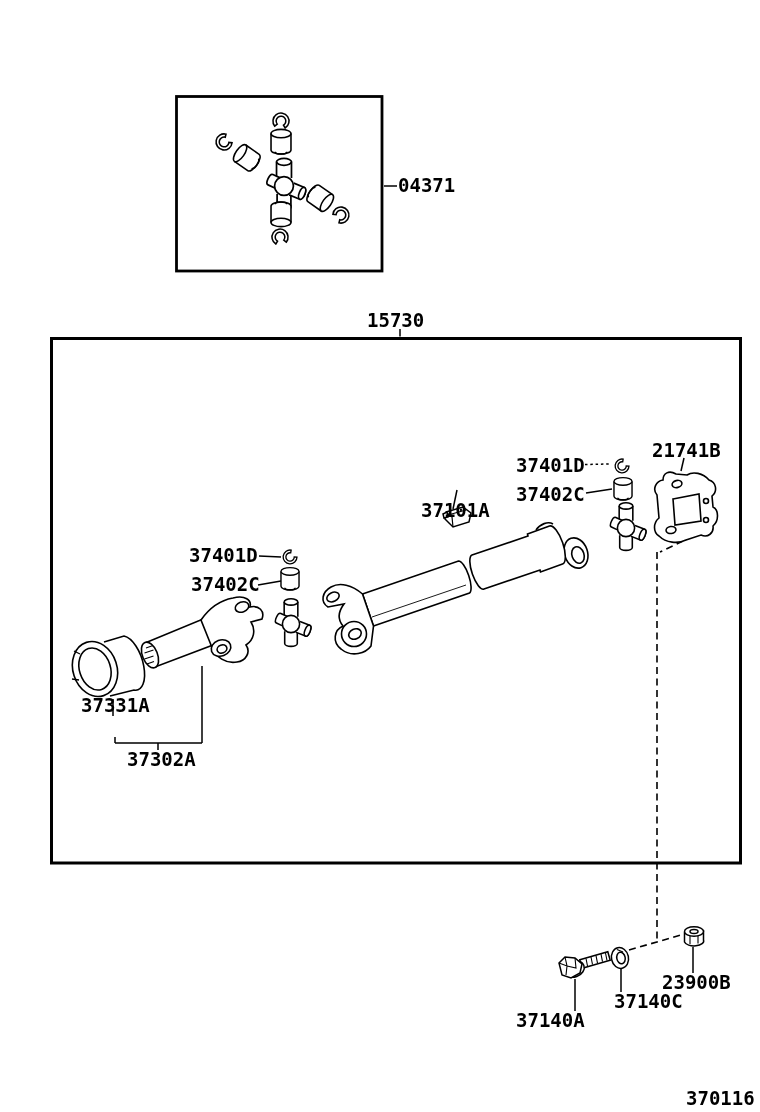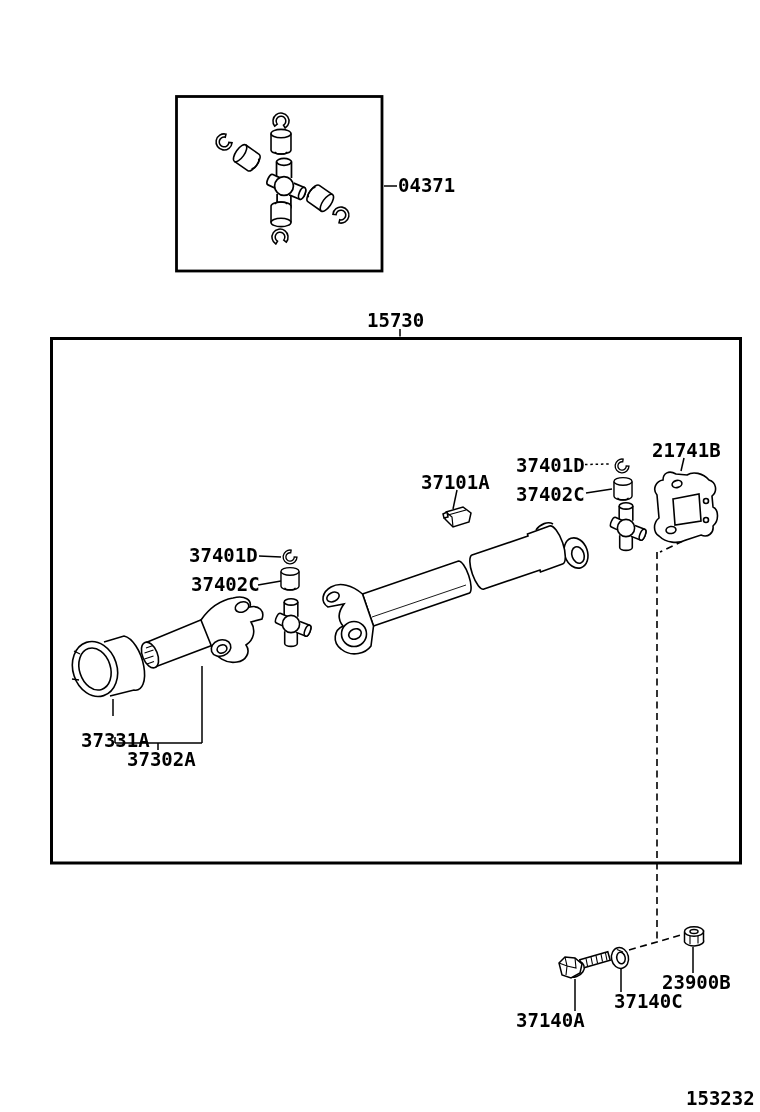--- a/index.html
+++ b/index.html
@@ -164,26 +164,26 @@
       <path d="M113,699 L113,716"></path>
       <path d="M115,737 L115,743 M115,743 L202,743 M202,743 L202,666 M158,743 L158,750"></path>
       <path d="M575,979 L575,1011"></path>
       <path d="M621,969 L621,992"></path>
       <path d="M693,947 L693,973"></path>
     </g>
   </svg>
 
   <div class="plabel" style="left:398px;top:176px">04371</div>
   <div class="plabel" style="left:367px;top:311px">15730</div>
-  <div class="plabel" style="left:421px;top:473px">37101A</div>
+  <div class="plabel" style="left:421px;top:501px">37101A</div>
   <div class="plabel" style="left:516px;top:456px">37401D</div>
   <div class="plabel" style="left:516px;top:485px">37402C</div>
   <div class="plabel" style="left:652px;top:441px">21741B</div>
   <div class="plabel" style="left:189px;top:546px">37401D</div>
   <div class="plabel" style="left:191px;top:575px">37402C</div>
-  <div class="plabel" style="left:81px;top:731px">37331A</div>
+  <div class="plabel" style="left:81px;top:696px">37331A</div>
   <div class="plabel" style="left:127px;top:750px">37302A</div>
   <div class="plabel" style="left:662px;top:973px">23900B</div>
   <div class="plabel" style="left:614px;top:992px">37140C</div>
   <div class="plabel" style="left:516px;top:1011px">37140A</div>
-  <div class="plabel" style="left:686px;top:1089px">153232</div>
+  <div class="plabel" style="left:686px;top:1089px">370116</div>
 
 </div>
 
 </body></html>

